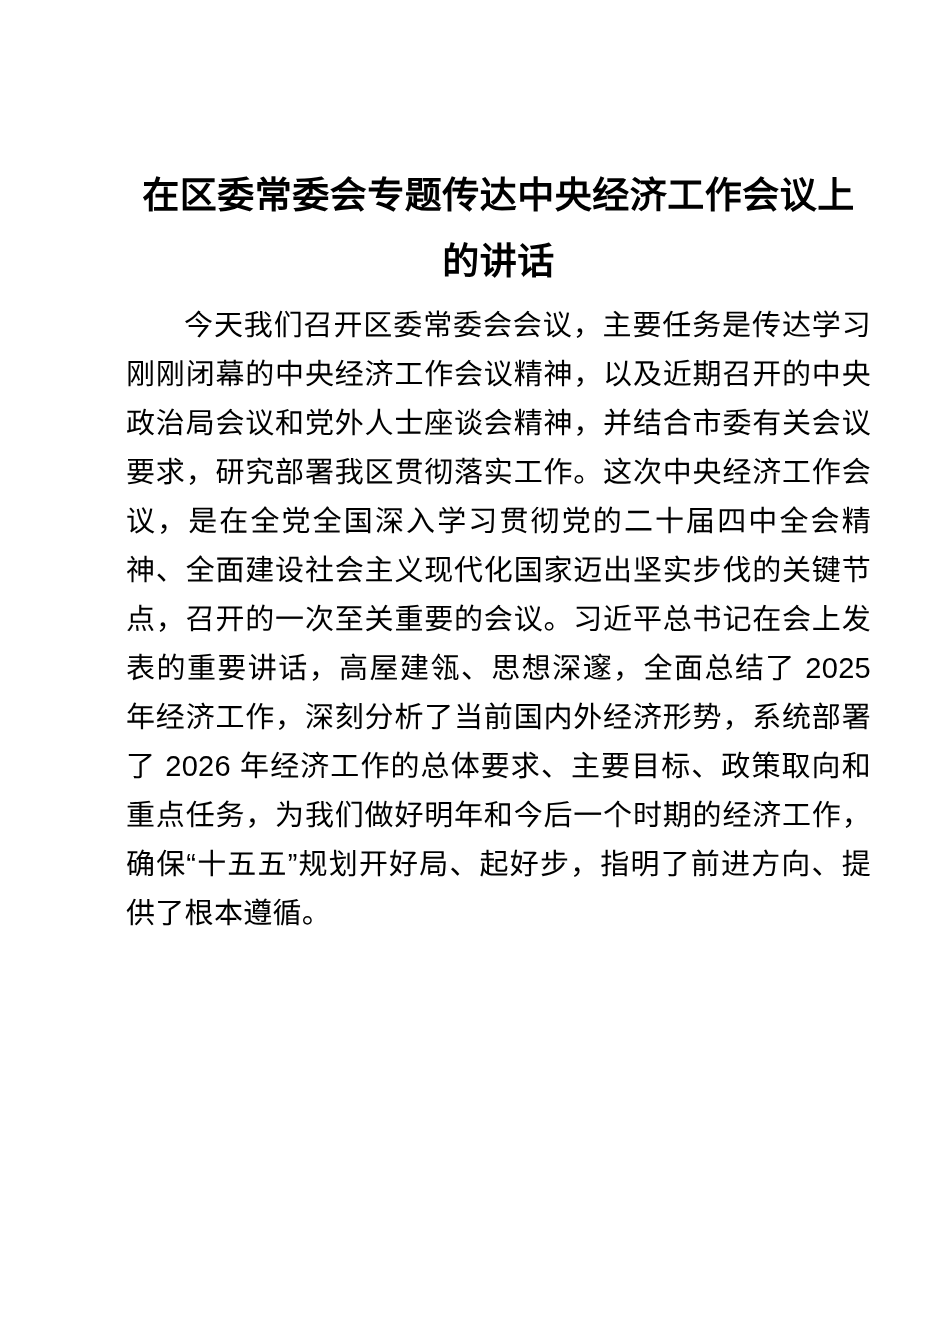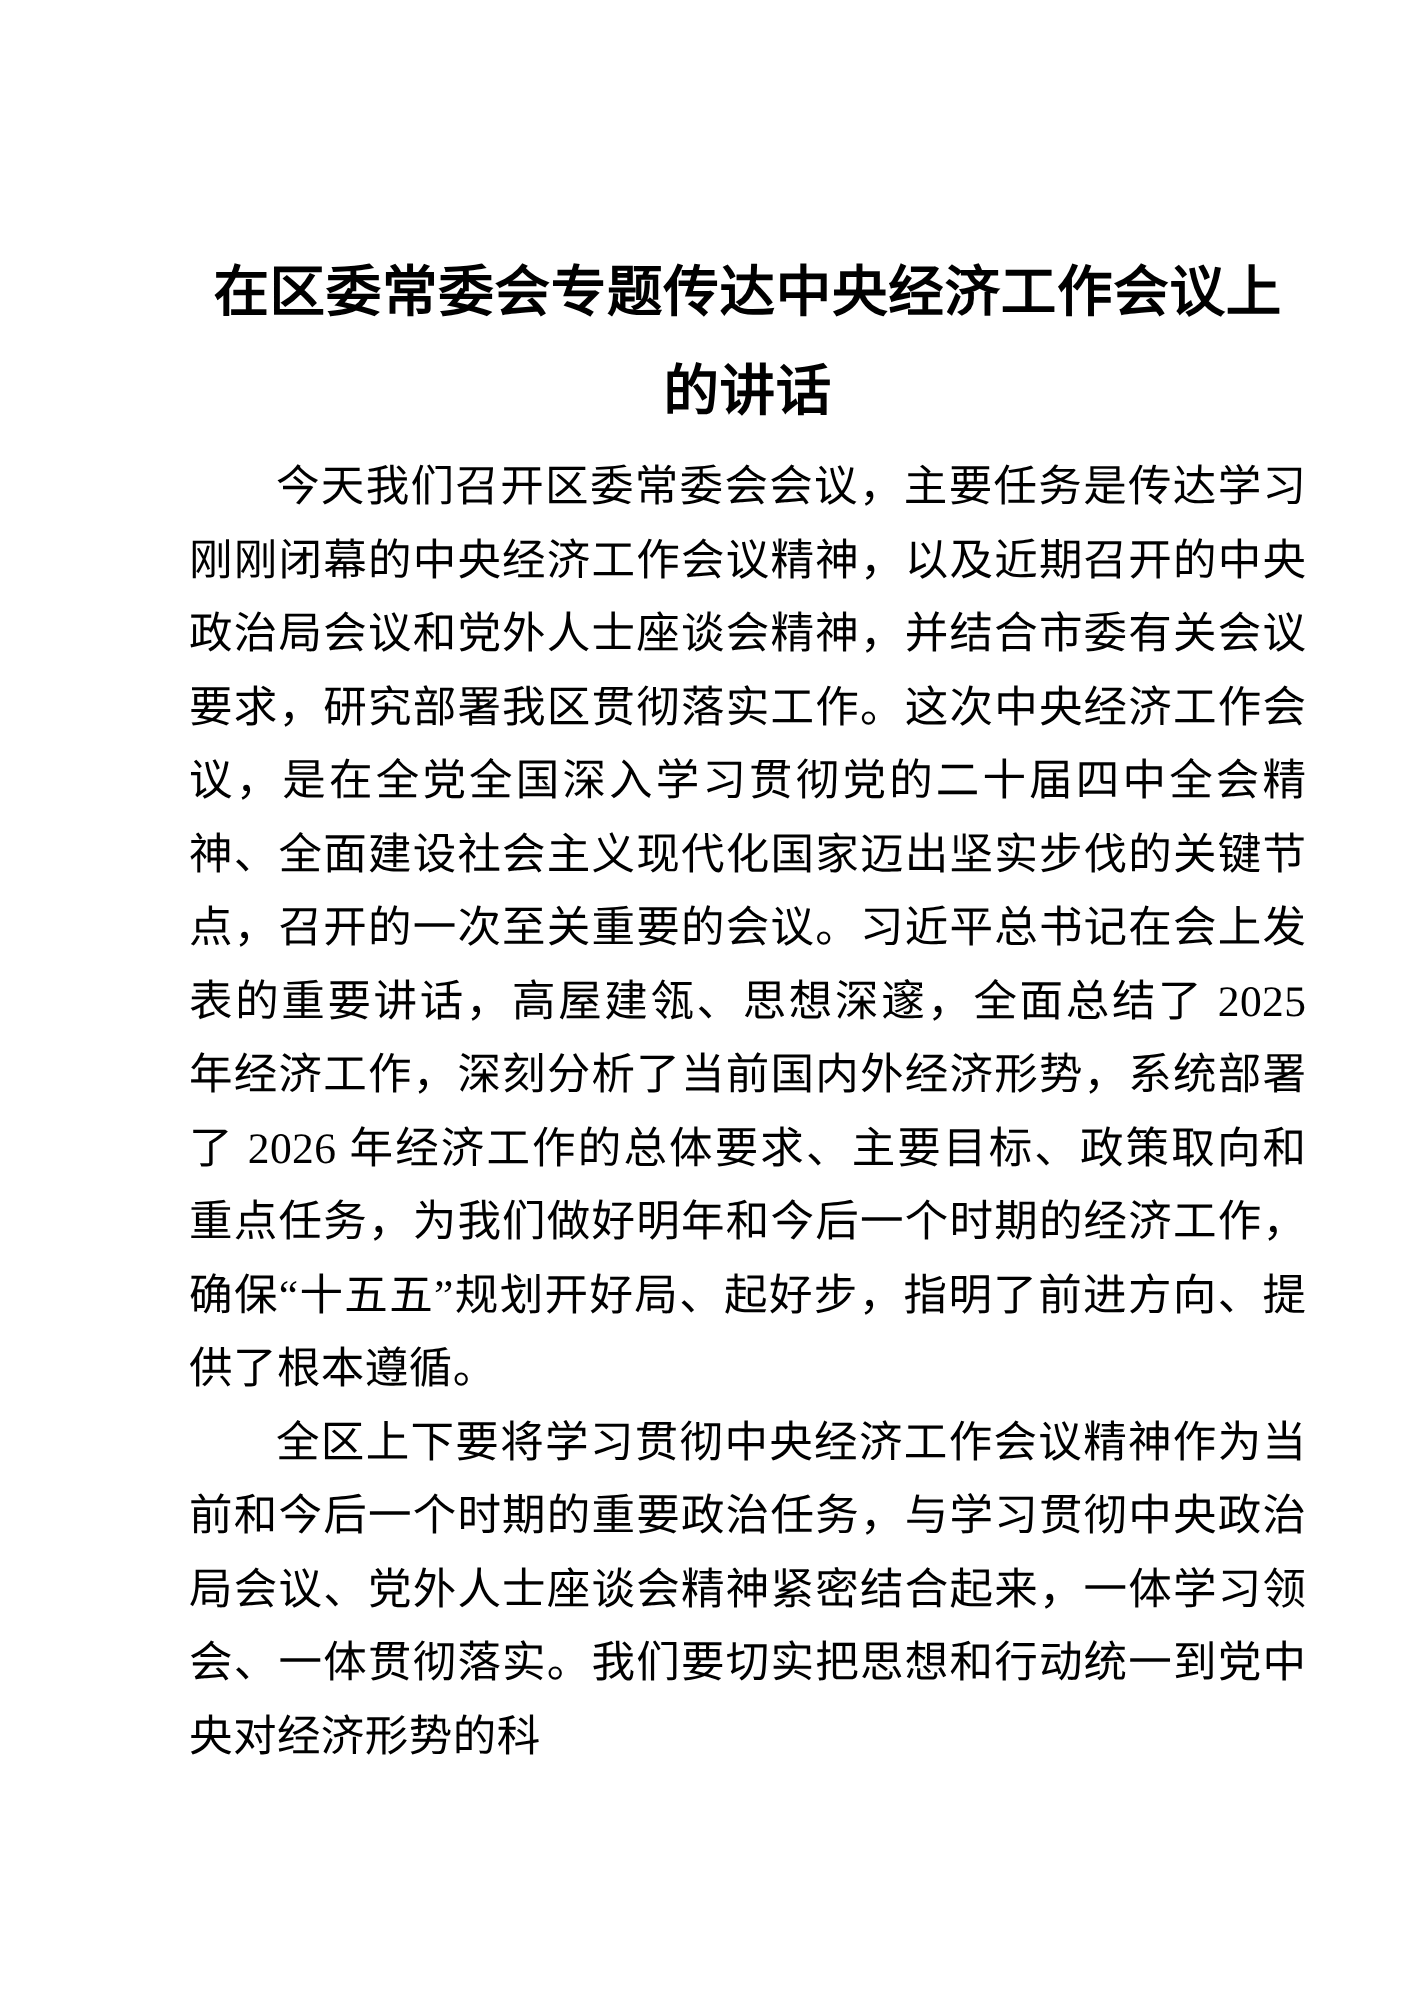--- a/index.html
+++ b/index.html
@@ -8,21 +8,21 @@
       padding: 0;
       background: #ffffff;
     }
     .page {
       position: relative;
       width: 950px;
       height: 1344px;
       margin: 0 auto;
       background: #ffffff;
       color: #000000;
-      font-family: Liberation Serif, serif;
+      font-family: Liberation Sans, sans-serif;
       box-sizing: border-box;
       padding: 163px 79px 0 126px;
       overflow: hidden;
     }
     .doc-title {
       margin: 0 0 6px 0;
       font-size: 37px;
       line-height: 66px;
       font-weight: bold;
       text-align: center;
@@ -42,15 +42,14 @@
 </head>
 <body>
 
 <div class="page">
   <h1 class="doc-title">在区委常委会专题传达中央经济工作会议上的讲话</h1>
 
   <div class="body-text">
 
     <p class="indent">今天我们召开区委常委会会议，主要任务是传达学习刚刚闭幕的中央经济工作会议精神，以及近期召开的中央政治局会议和党外人士座谈会精神，并结合市委有关会议要求，研究部署我区贯彻落实工作。这次中央经济工作会议，是在全党全国深入学习贯彻党的二十届四中全会精神、全面建设社会主义现代化国家迈出坚实步伐的关键节点，召开的一次至关重要的会议。习近平总书记在会上发表的重要讲话，高屋建瓴、思想深邃，全面总结了 2025 年经济工作，深刻分析了当前国内外经济形势，系统部署了 2026 年经济工作的总体要求、主要目标、政策取向和重点任务，为我们做好明年和今后一个时期的经济工作，确保“十五五”规划开好局、起好步，指明了前进方向、提供了根本遵循。</p>
 
-    <p class="indent">全区上下要将学习贯彻中央经济工作会议精神作为当前和今后一个时期的重要政治任务，与学习贯彻中央政治局会议、党外人士座谈会精神紧密结合起来，一体学习领会、一体贯彻落实。我们要切实把思想和行动统一到党中央对经济形势的科</p>
   </div>
 </div>
 
 </body></html>

